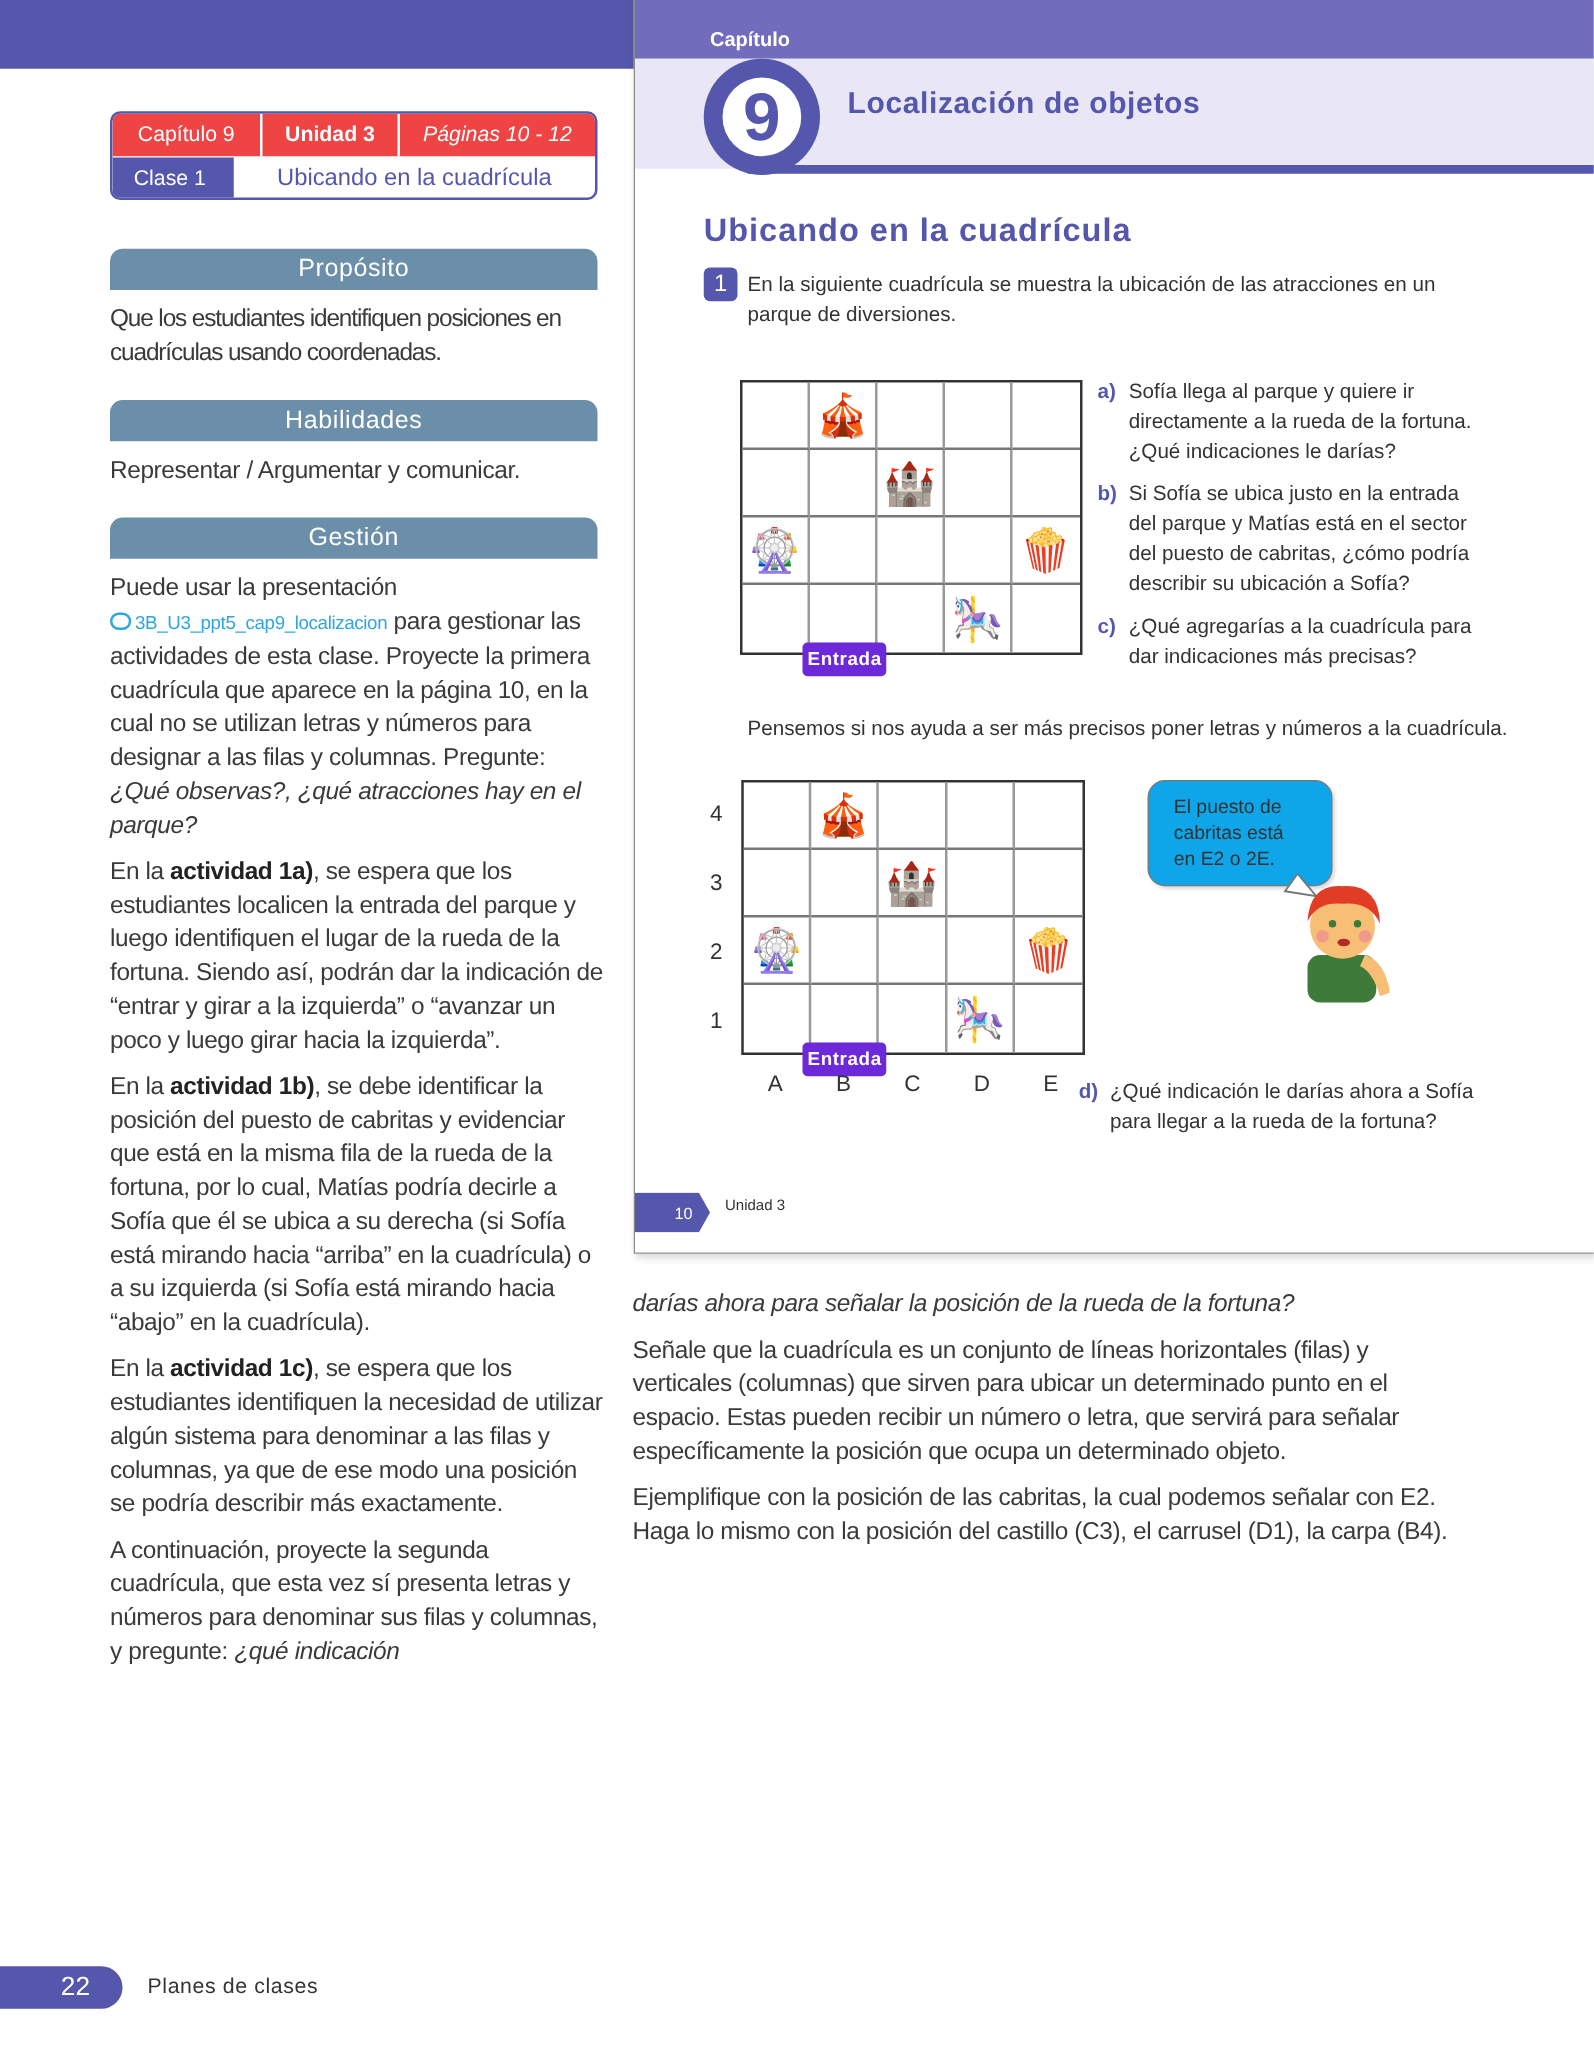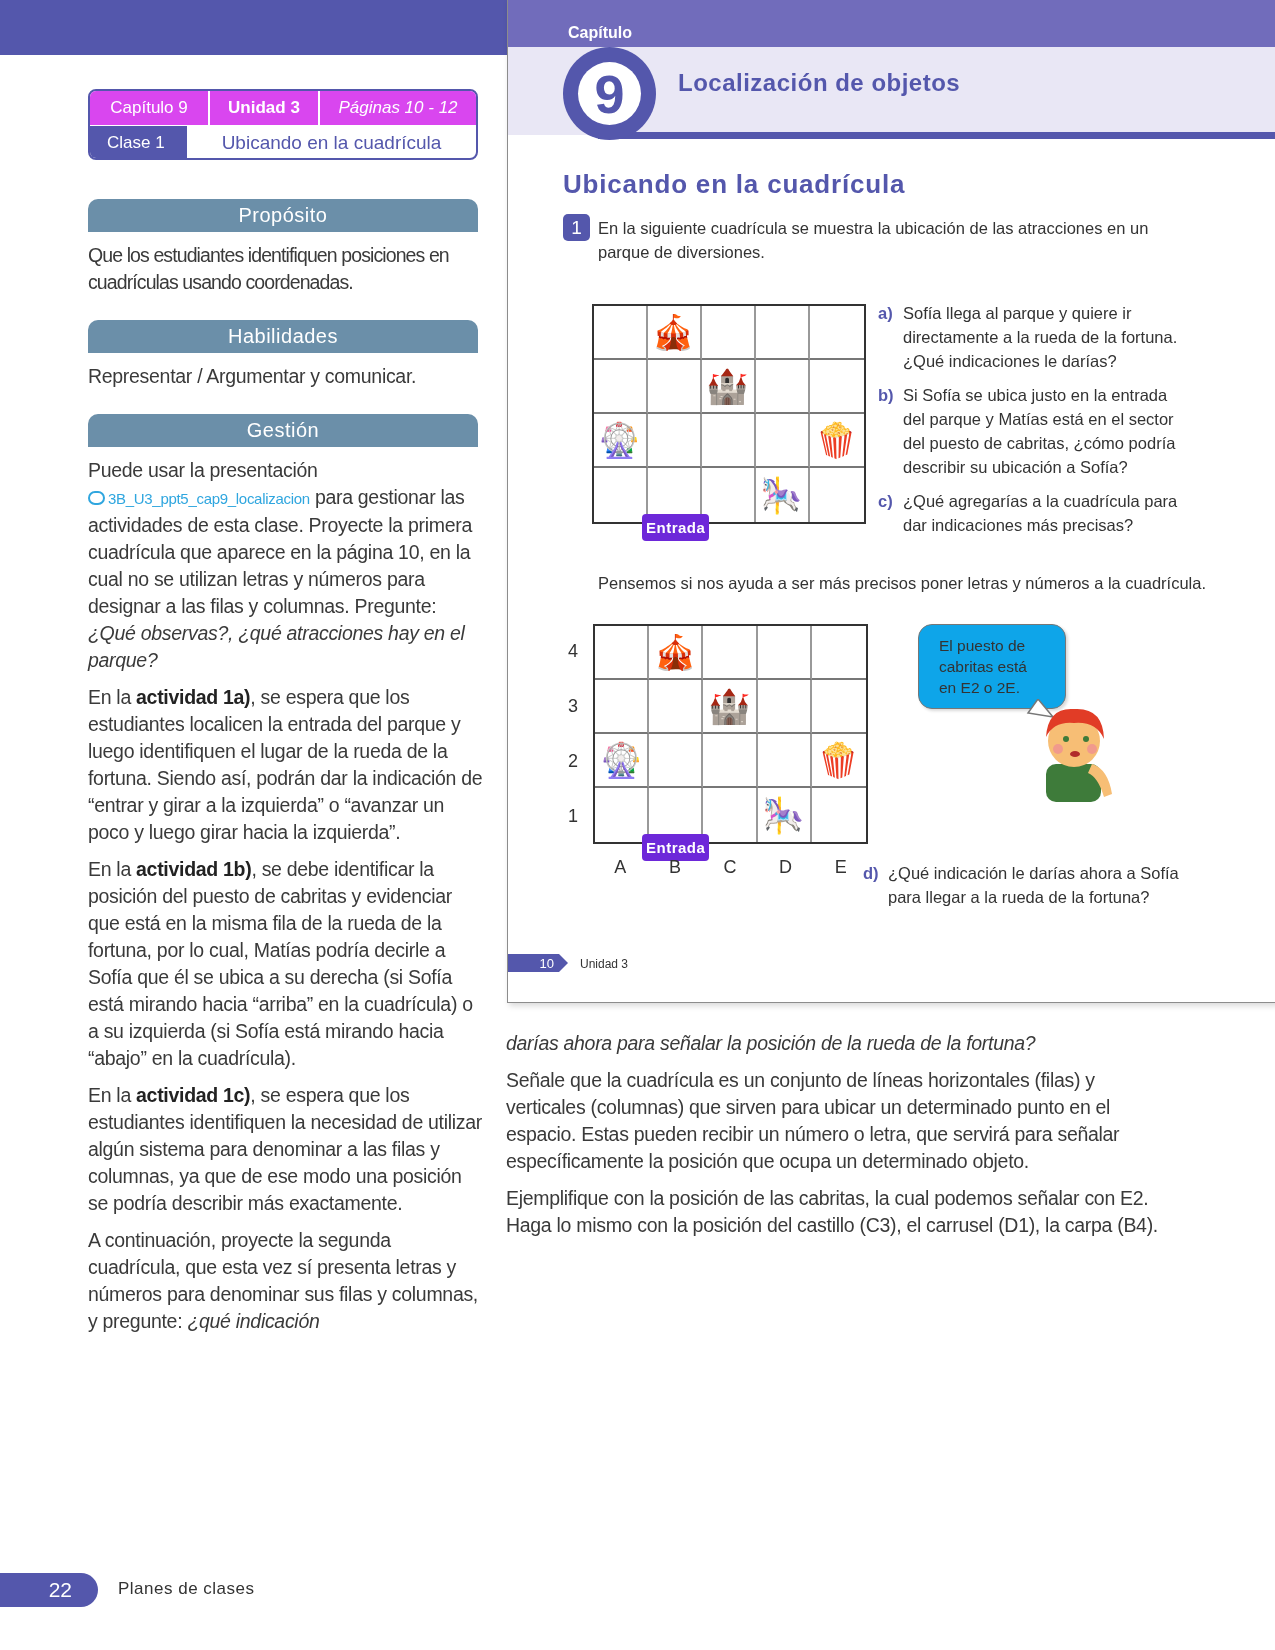--- a/index.html
+++ b/index.html
@@ -4,21 +4,21 @@
 <style>
   * { box-sizing: border-box; margin: 0; padding: 0; }
   body { width: 1275px; height: 1650px; background: #ffffff; position: relative; overflow: hidden;
          font-family: "Liberation Sans", sans-serif; color: #3a3a3a; }
   .abs { position: absolute; }
   
   .topbar { left: 0; top: 0; width: 510px; height: 55px; background: #5457ac; }
 
   
   .info { left: 88px; top: 89px; width: 390px; height: 71px; border: 2px solid #5457ac; border-radius: 8px; overflow: hidden; background: #fff; }
-  .info .row1 { position: absolute; left: 0; top: 0; width: 100%; height: 34px; background: #d946ef; display: flex; }
+  .info .row1 { position: absolute; left: 0; top: 0; width: 100%; height: 34px; background: #ef4444; display: flex; }
   .info .row1 div { color: #fff; font-size: 17px; display: flex; align-items: center; justify-content: center; border-right: 2px solid #fff; }
   .info .row1 div:last-child { border-right: none; }
   .info .c1 { width: 120px; } .info .c2 { width: 110px; font-weight: bold; } .info .c3 { flex: 1; font-style: italic; }
   .info .row2 { position: absolute; left: 0; top: 35px; width: 100%; height: 34px; display: flex; }
   .info .clase { width: 97px; background: #5457ac; color: #fff; font-size: 17px; display: flex; align-items: center; padding-left: 17px; }
   .info .ubic { flex: 1; color: #5457ac; font-size: 19px; display: flex; align-items: center; justify-content: center; }
 
   .secbar { left: 88px; width: 390px; height: 33px; background: #6b8fa9; border-radius: 10px 10px 0 0; color: #fff;
             font-size: 20px; display: flex; align-items: center; justify-content: center; letter-spacing: 0.5px; }
   .lefttext { left: 88px; width: 395px; font-size: 19.5px; line-height: 27px; color: #3a3a3a; letter-spacing: -0.3px; }
@@ -229,21 +229,21 @@
       <circle cx="84" cy="50" r="5" fill="#f19a8c"></circle>
     <ellipse cx="67" cy="55" rx="5" ry="3" fill="#b02a2a"></ellipse>
     <path d="M84 65 Q100 70 104 95 L96 98 Q90 78 80 74 Z" fill="#f7be75"></path>
   </svg>
 
   <div class="abs ptext" style="left:355px; top:862px; width:320px; display:flex;">
     <span class="qlabel" style="width:25px; flex:none;">d)</span>
     <span>¿Qué indicación le darías ahora a Sofía para llegar a la rueda de la fortuna?</span>
   </div>
 
-  <div class="abs foottab" style="left:0; top:955px; width:60px; height:18px; clip-path:polygon(0 0,85% 0,100% 50%,85% 100%,0 100%);text-align:right;">10</div>
+  <div class="abs foottab" style="left:0; top:955px; width:60px; height:32px; clip-path:polygon(0 0,85% 0,100% 50%,85% 100%,0 100%);text-align:right;">10</div>
   <div class="abs" style="left:72px; top:958px; font-size:12px; color:#333;">Unidad 3</div>
 </div>
 
 <div class="abs righttext" style="top:1030px;">
   <p><i>darías ahora para señalar la posición de la rueda de la fortuna?</i></p>
   <p>Señale que la cuadrícula es un conjunto de líneas horizontales (filas) y verticales (columnas) que sirven para ubicar un determinado punto en el espacio. Estas pueden recibir un número o letra, que servirá para señalar específicamente la posición que ocupa un determinado objeto.</p>
   <p>Ejemplifique con la posición de las cabritas, la cual podemos señalar con E2. Haga lo mismo con la posición del castillo (C3), el carrusel (D1), la carpa (B4).</p>
 </div>
 
 <div class="abs bottomtab">22</div>

